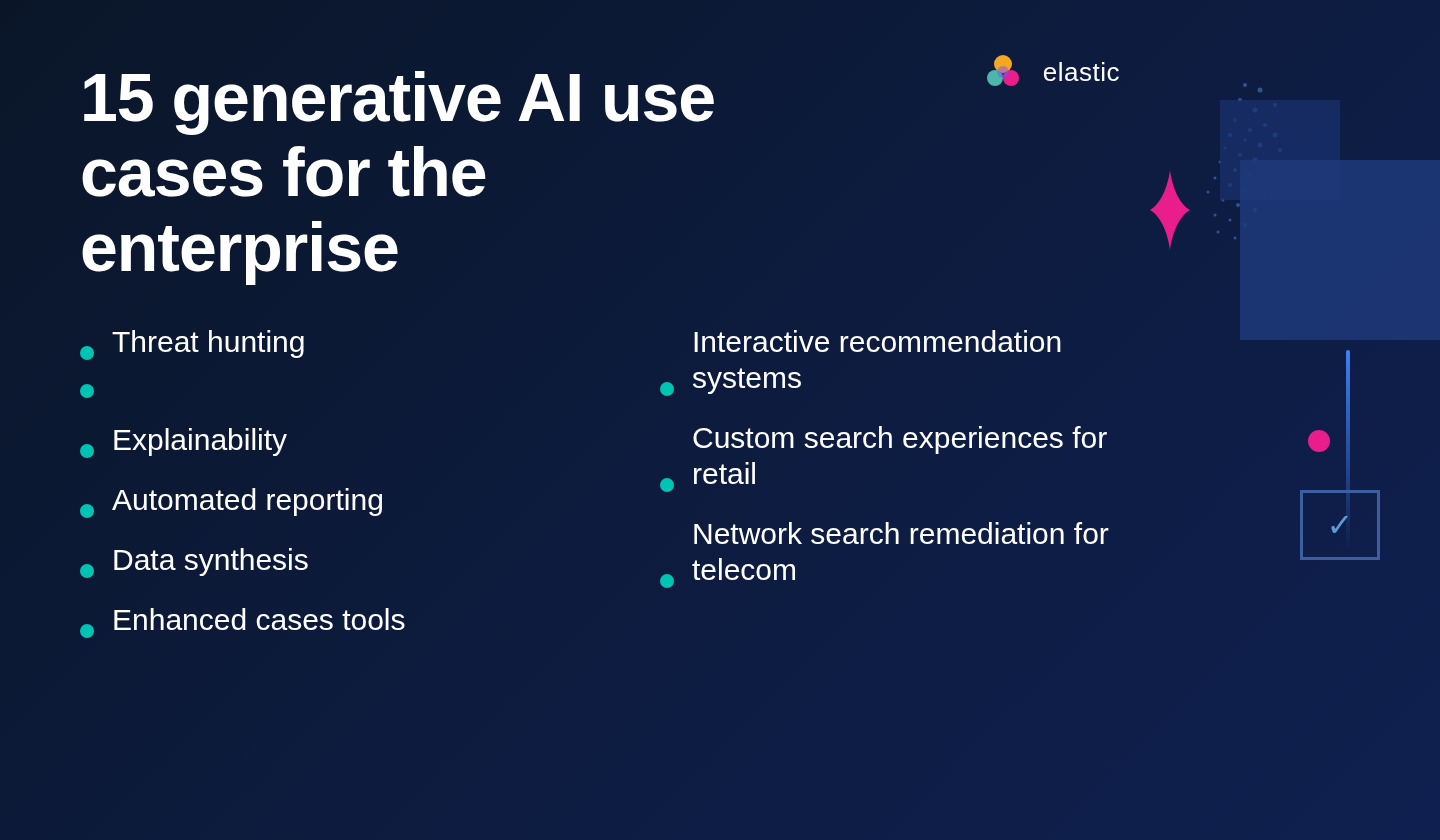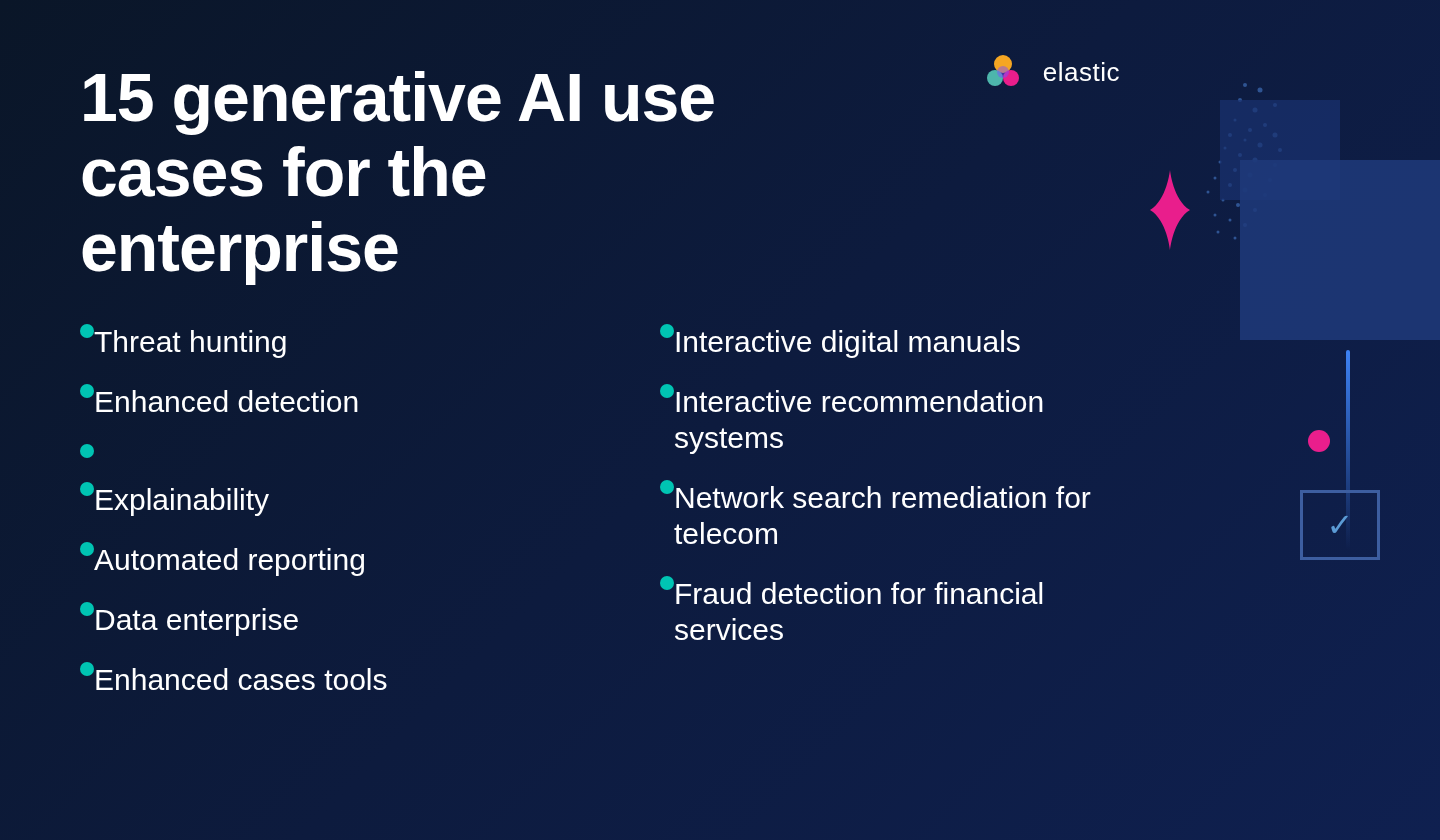--- a/index.html
+++ b/index.html
@@ -157,21 +157,22 @@
       margin-top: 10px;
     }
 
     .list-column {
       flex: 1;
       max-width: 500px;
     }
 
     .list-item {
       display: flex;
-      align-items: flex-start;
+      align-items: flex-end;
+      gap: 18px;
       margin-bottom: 24px;
     }
 
     .bullet {
       width: 14px;
       height: 14px;
       border-radius: 50%;
       background: #00c4b3;
       flex-shrink: 0;
     }
@@ -277,59 +278,51 @@
 
     <div class="lists-container">
 
       <div class="list-column">
       <div class="list-item">
             <div class="bullet"></div>
             <span class="item-text">Threat hunting</span>
           </div>
           <div class="list-item">
             <div class="bullet"></div>
-            <span class="item-text">Enhanced detection</span>
-          </div>
-          <div class="list-item">
-            <div class="bullet"></div>
           </div>
           <div class="list-item">
             <div class="bullet"></div>
             <span class="item-text">Explainability</span>
           </div>
           <div class="list-item">
             <div class="bullet"></div>
             <span class="item-text">Automated reporting</span>
           </div>
           <div class="list-item">
             <div class="bullet"></div>
-            <span class="item-text">Data enterprise</span>
+            <span class="item-text">Data synthesis</span>
           </div>
           <div class="list-item">
             <div class="bullet"></div>
             <span class="item-text">Enhanced cases tools</span>
           </div>
         </div>
 
       <div class="list-column">
-      <div class="list-item">
-            <div class="bullet"></div>
-            <span class="item-text">Interactive digital manuals</span>
-          </div>
           <div class="list-item">
             <div class="bullet"></div>
             <span class="item-text">Interactive recommendation systems</span>
           </div>
           <div class="list-item">
             <div class="bullet"></div>
+            <span class="item-text">Custom search experiences for retail</span>
+          </div>
+          <div class="list-item">
+            <div class="bullet"></div>
             <span class="item-text">Network search remediation for telecom</span>
           </div>
-          <div class="list-item">
-            <div class="bullet"></div>
-            <span class="item-text">Fraud detection for financial services</span>
-          </div>
         </div>
 
     </div>
 
   </div>
 
 </div>
 
 </body></html>

